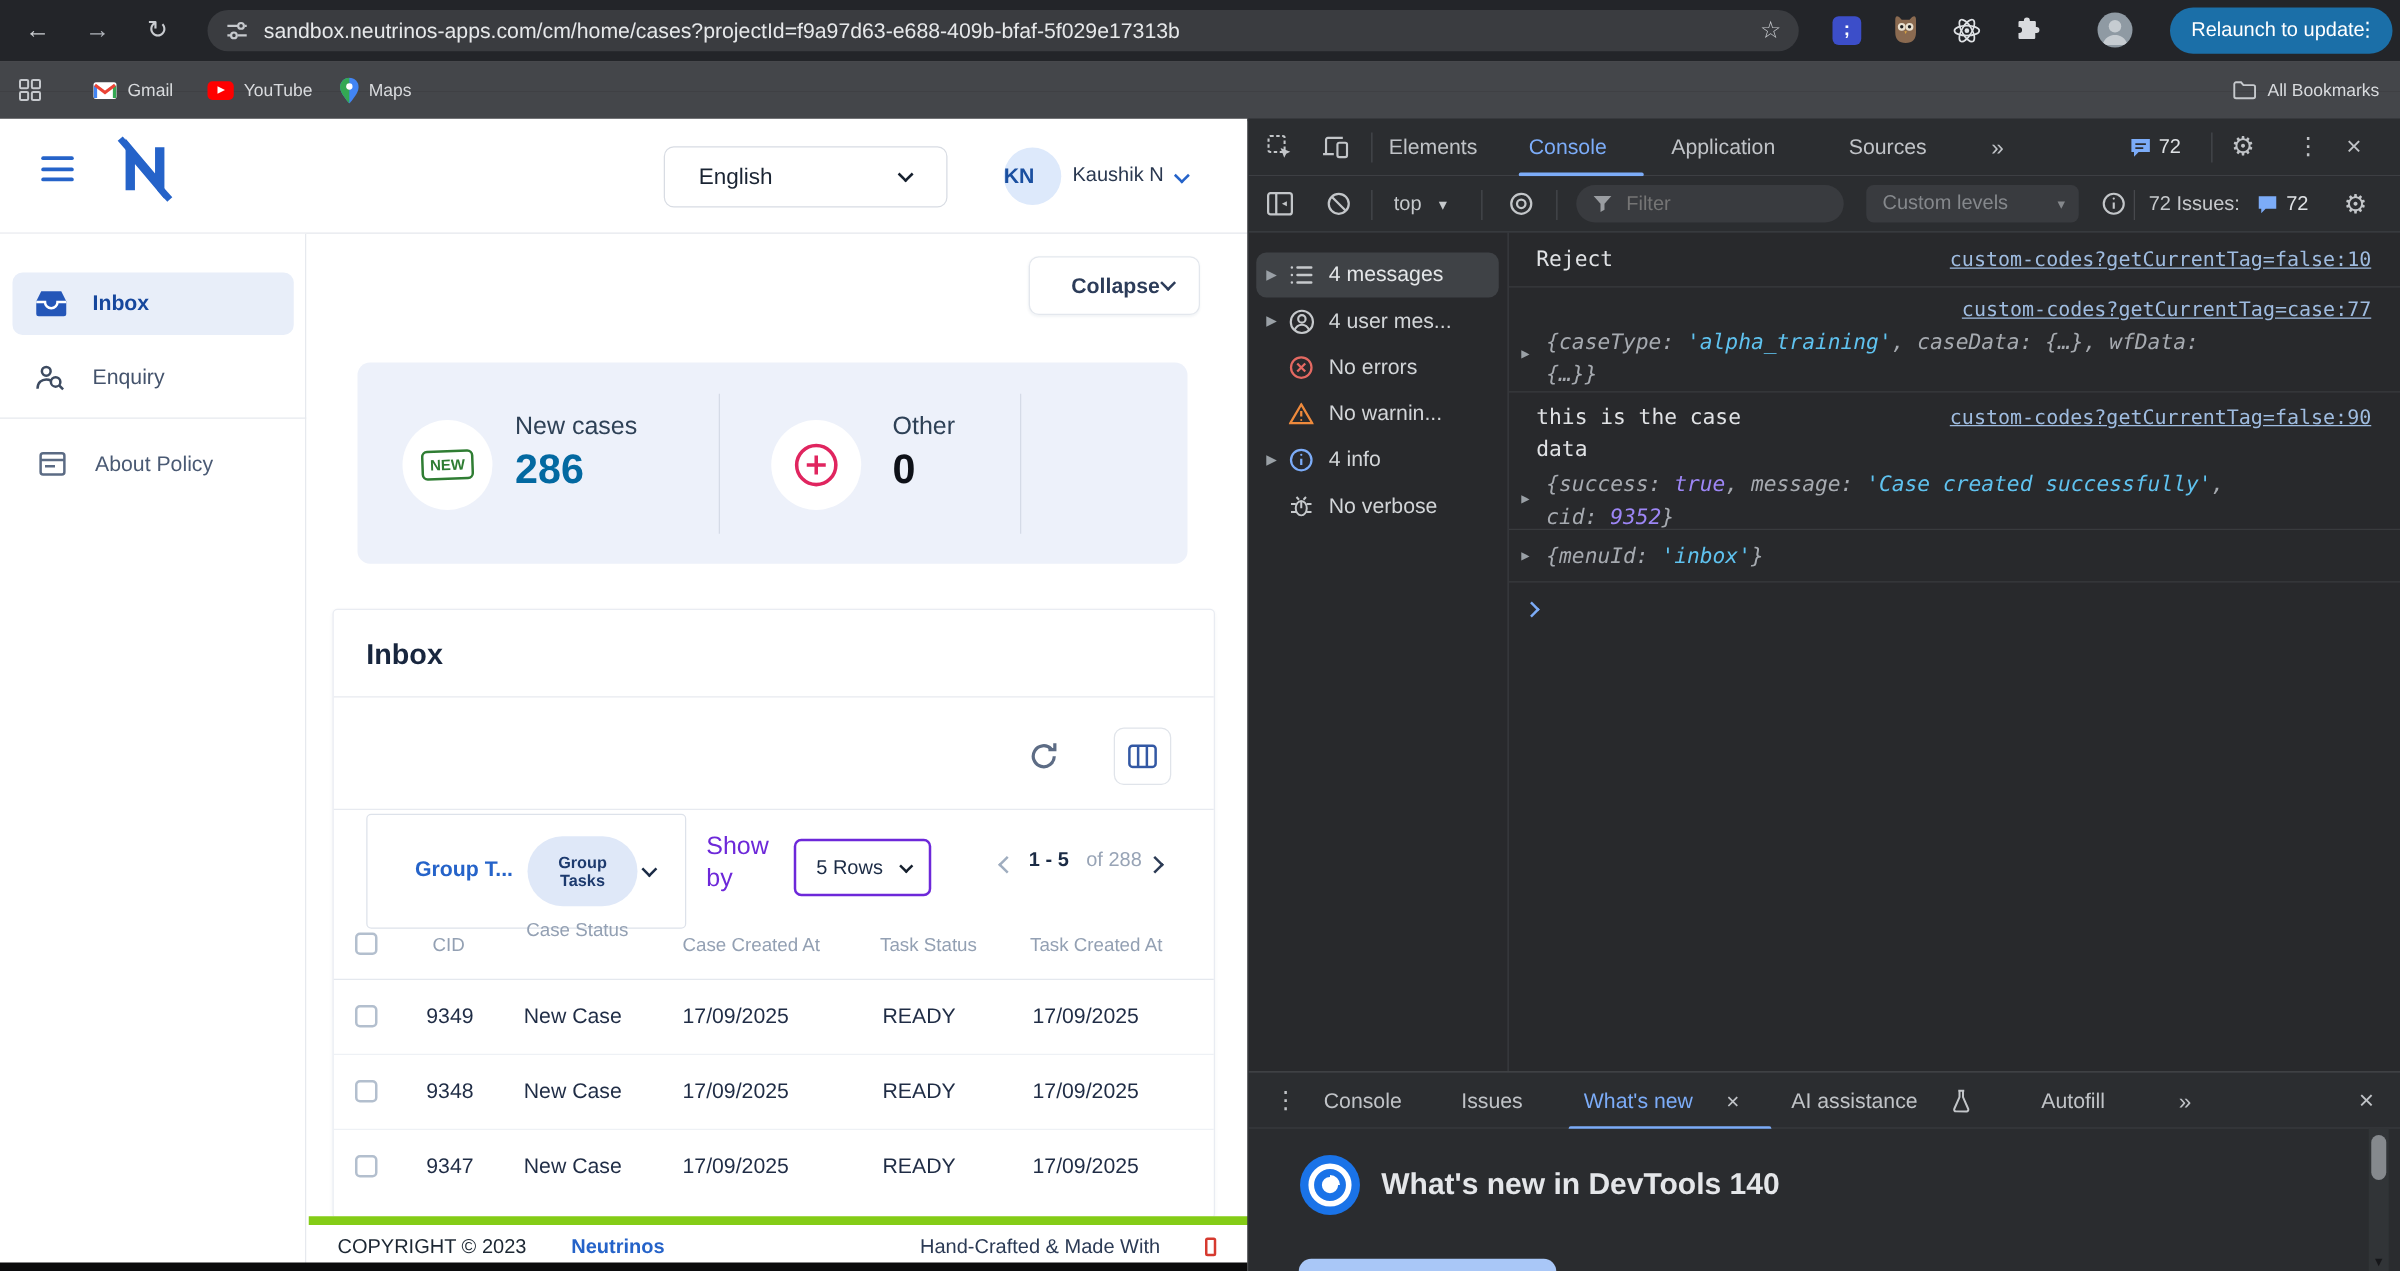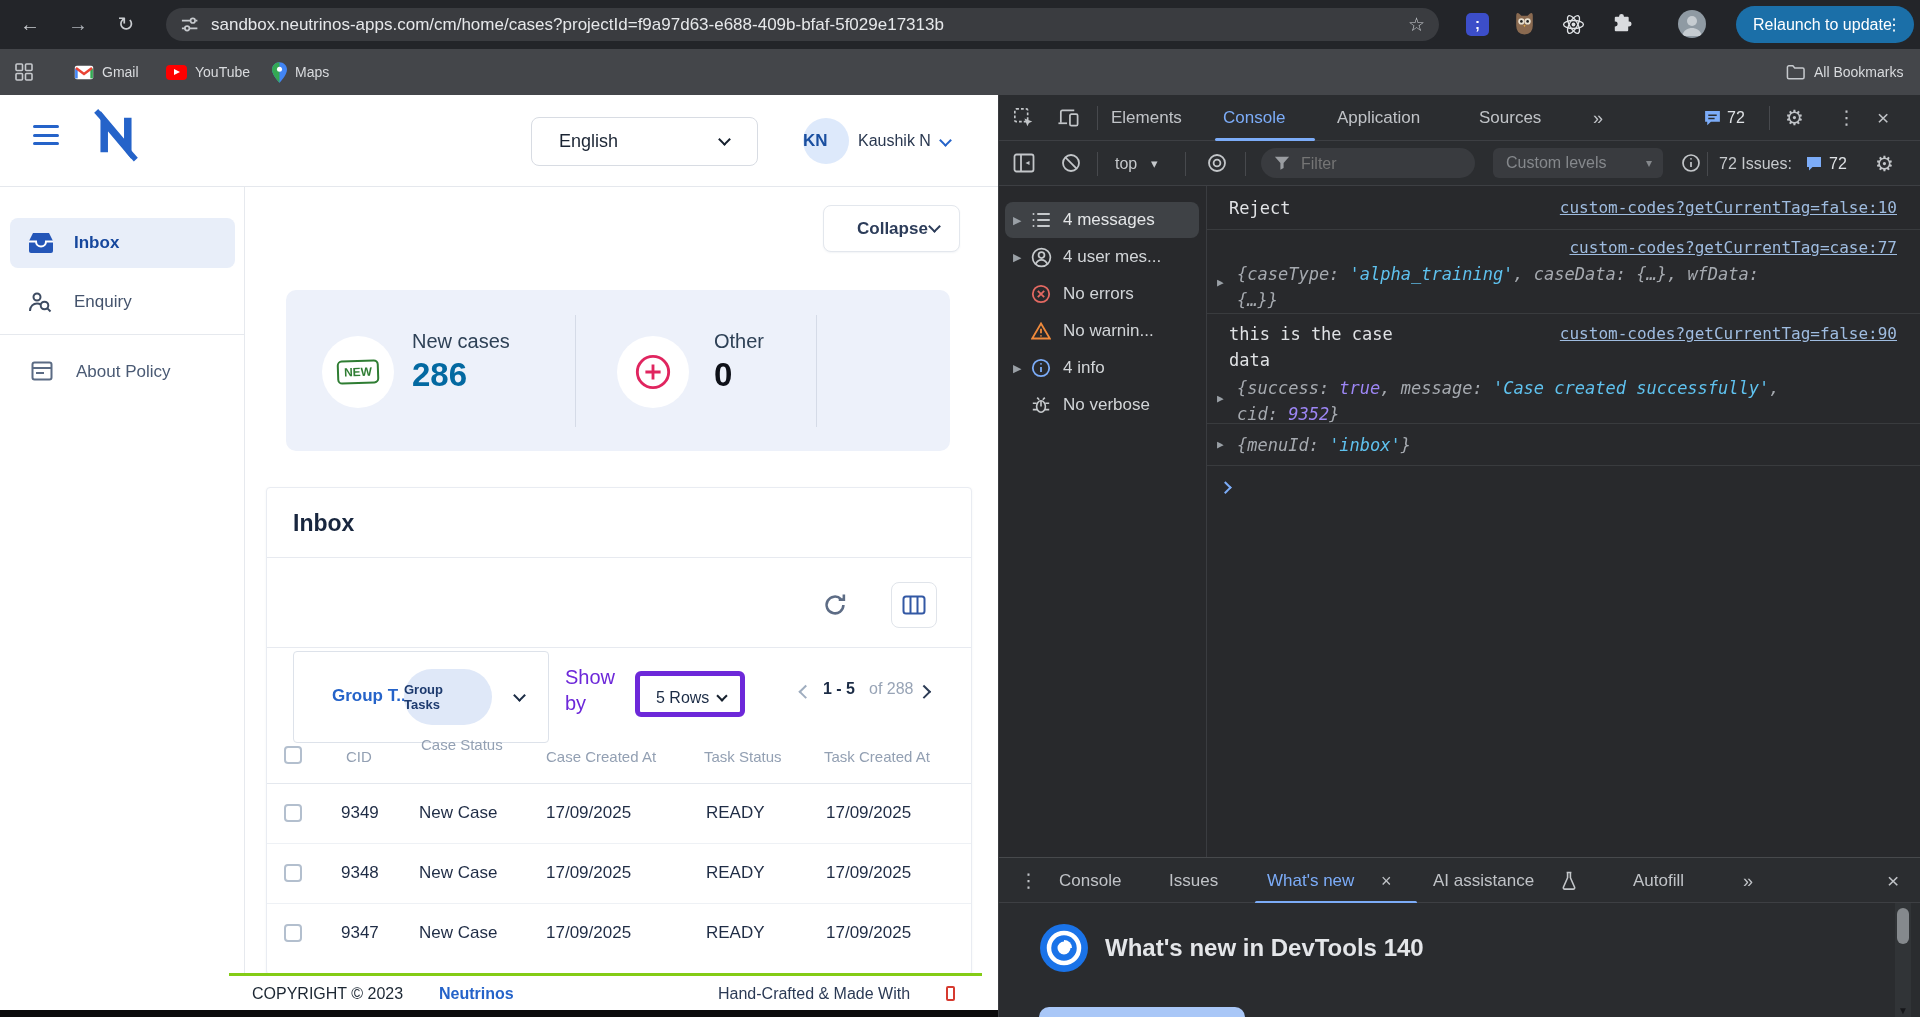--- a/index.html
+++ b/index.html
@@ -239,32 +239,32 @@
     <div class="abs" style="left:624px;top:94px;width:46px;height:46px;border:1px solid #e0e4ea;border-radius:8px;box-sizing:border-box;">
       <svg style="position:absolute;left:10px;top:12px;" width="24" height="20" viewBox="0 0 24 20" fill="none" stroke="#3358a4" stroke-width="2">
           <rect x="1.5" y="1.5" width="21" height="17" rx="2.5"></rect>
           <path d="M8.5 1.5 v17 M15.5 1.5 v17"></path>
         </svg>
     </div>
     <div class="abs" style="left:0;top:159px;width:704px;height:1px;background:#e7eaf0;"></div>
 
     <div class="abs" style="left:26px;top:163px;width:256px;height:92px;background:#fff;border:1px solid #dde2ea;border-radius:4px;box-sizing:border-box;">
       <span style="position:absolute;left:14px;top:34px;font-size:17px;font-weight:700;color:#2563c9;margin-left:24px;">Group T...</span>
-      <span style="position:absolute;left:110px;top:17px;width:88px;height:56px;border-radius:28px;background:#dfe8f8;text-align:left;display:flex;flex-direction:column;justify-content:center;">
+      <span style="position:absolute;left:128px;top:17px;width:88px;height:56px;border-radius:28px;background:#dfe8f8;text-align:center;display:flex;flex-direction:column;justify-content:center;">
         <span style="font-size:13px;font-weight:800;color:#1d3a6e;line-height:15px;">Group</span>
         <span style="font-size:13px;font-weight:800;color:#1d3a6e;line-height:15px;">Tasks</span>
       </span>
       <span class="chv" style="position:absolute;right:24px;top:39px;border-color:#1b2b45;border-width:0 2.6px 2.6px 0;"></span>
     </div>
 
     <div class="abs" style="left:298px;top:176px;font-size:20px;color:#6d28d9;line-height:26px;">
       <div>Show</div>
       <div>by</div>
     </div>
-    <div class="abs" style="left:368px;top:183px;width:110px;height:46px;border:5px solid #6d28d9;border-radius:6px;box-sizing:border-box;">
+    <div class="abs" style="left:368px;top:183px;width:110px;height:46px;border:2px solid #6d28d9;border-radius:6px;box-sizing:border-box;">
       <span style="position:absolute;left:16px;line-height:44px;font-size:16px;color:#1b2b45;">5 Rows</span>
       <span class="chv" style="position:absolute;right:14px;top:16px;border-color:#16202e;border-width:0 2.4px 2.4px 0;padding:3px;"></span>
     </div>
 
     <span class="chv l abs" style="left:534px;top:199px;border-color:#9fadbf;padding:3.8px;"></span>
     <span class="abs" style="left:556px;top:192px;font-size:16px;font-weight:700;color:#1b2b45;">1 - 5</span>
     <span class="abs" style="left:602px;top:192px;font-size:16px;color:#98a4b6;">of 288</span>
     <span class="chv r abs" style="left:652px;top:199px;border-color:#2c3b55;padding:3.8px;"></span>
 
     <span class="cbx" style="left:17px;top:258px;"></span>
@@ -298,21 +298,21 @@
     <div>
       <span class="cbx" style="left:17px;top:436px;"></span>
       <span class="cell" style="left:74px;top:435px;">9347</span>
       <span class="cell" style="left:152px;top:435px;">New Case</span>
       <span class="cell" style="left:279px;top:435px;">17/09/2025</span>
       <span class="cell" style="left:439px;top:435px;">READY</span>
       <span class="cell" style="left:559px;top:435px;">17/09/2025</span>
     </div>
   </div>
 
-  <div class="abs" style="left:229px;top:973px;width:753px;height:37px;background:#fff;border-top:3px solid #84cc16;box-sizing:border-box;">
+  <div class="abs" style="left:247px;top:973px;width:753px;height:37px;background:#fff;border-top:7px solid #84cc16;box-sizing:border-box;">
     <span class="abs" style="left:23px;line-height:36px;font-size:16px;color:#1c2733;">COPYRIGHT © 2023</span>
     <span class="abs" style="left:210px;line-height:36px;font-size:16px;font-weight:700;color:#2563c9;">Neutrinos</span>
     <span class="abs" style="left:489px;line-height:36px;font-size:16px;color:#2b3a55;">Hand-Crafted &amp; Made With</span>
     <span class="abs" style="left:717px;top:10px;width:9px;height:15px;border:2px solid #d63a2f;border-radius:2px;box-sizing:border-box;"></span>
   </div>
   <div class="abs" style="left:0;top:1010px;width:998px;height:7px;background:#0b0b0c;"></div>
 
   <div class="devtools">
 
     <div class="dt-bar" style="top:0;height:46px;">

